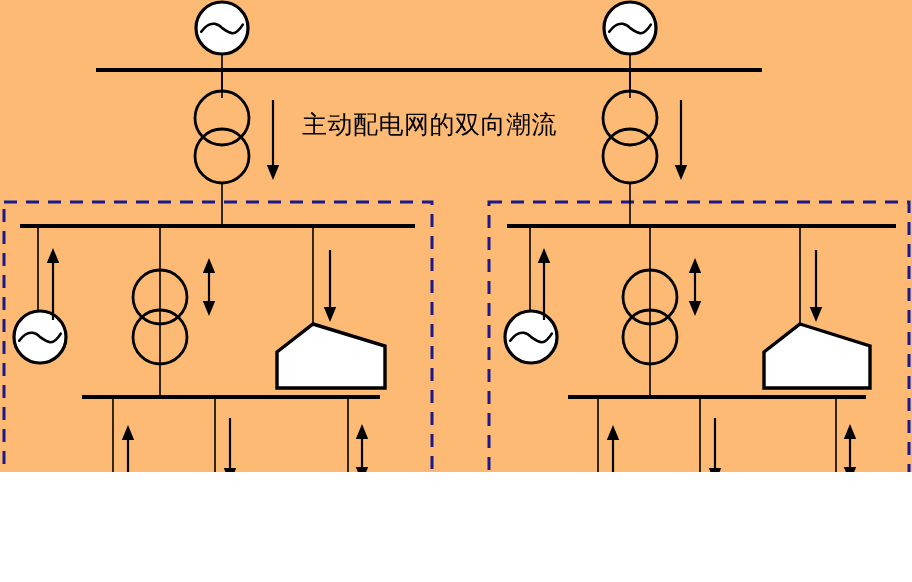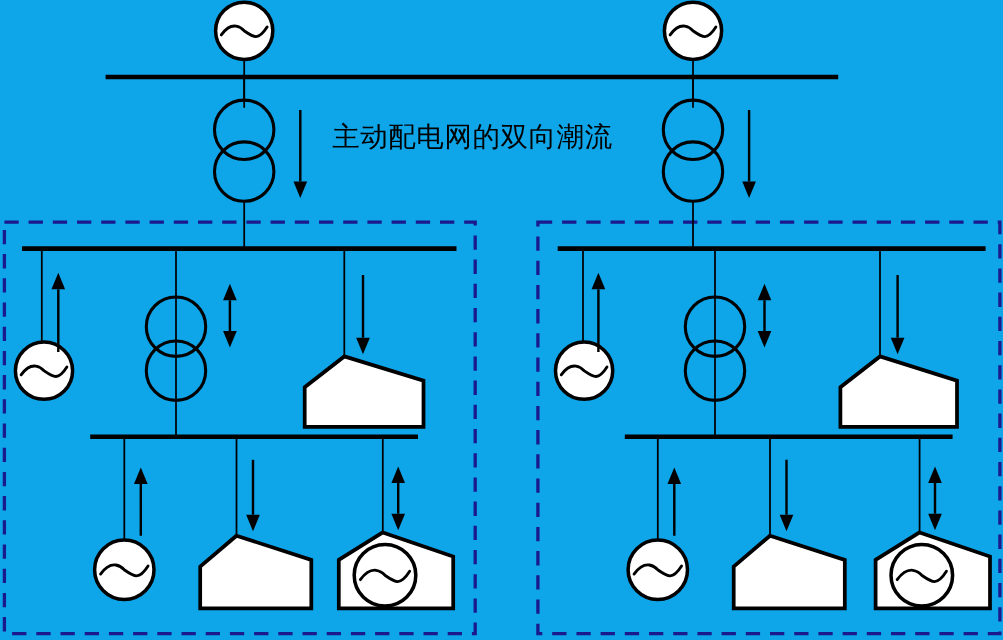--- a/index.html
+++ b/index.html
@@ -7,22 +7,22 @@
     margin: 0;
     padding: 0;
     background: #ffffff;
   }
   body {
     font-family: "DejaVu Sans", "Liberation Sans", sans-serif;
   }
   #canvas {
     position: relative;
     width: 912px;
-    height: 582px;
-    background: #0ea5e9;
+    height: 472px;
+    background: #fdba74;
     overflow: hidden;
   }
   #diagram-svg {
     position: absolute;
     top: 0;
     left: 0;
     width: 912px;
     height: 582px;
   }
   .busbar-main {

